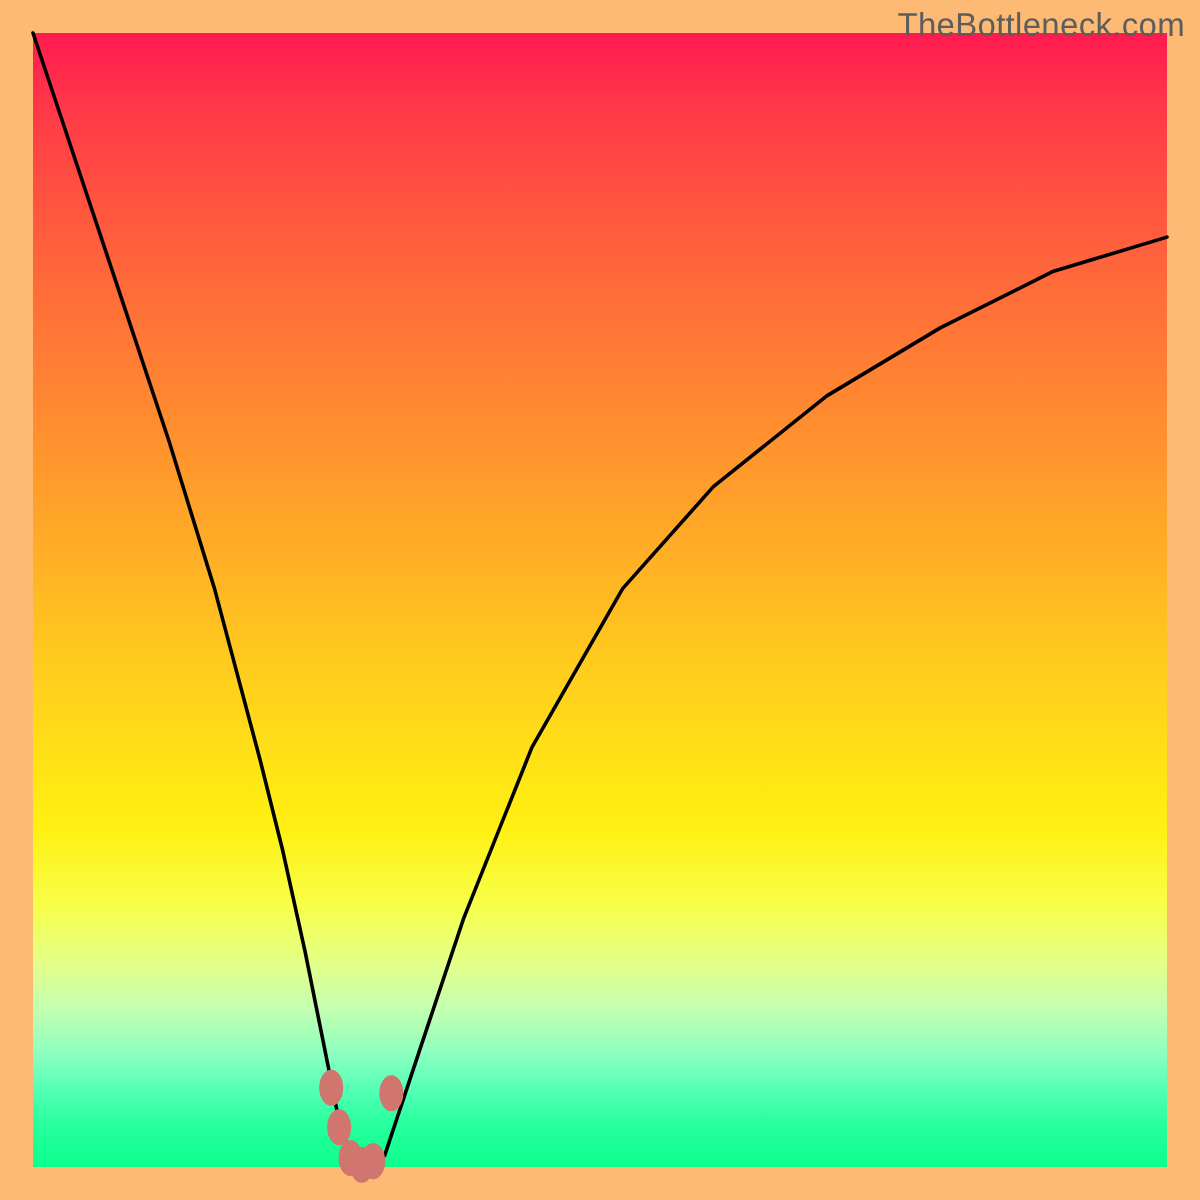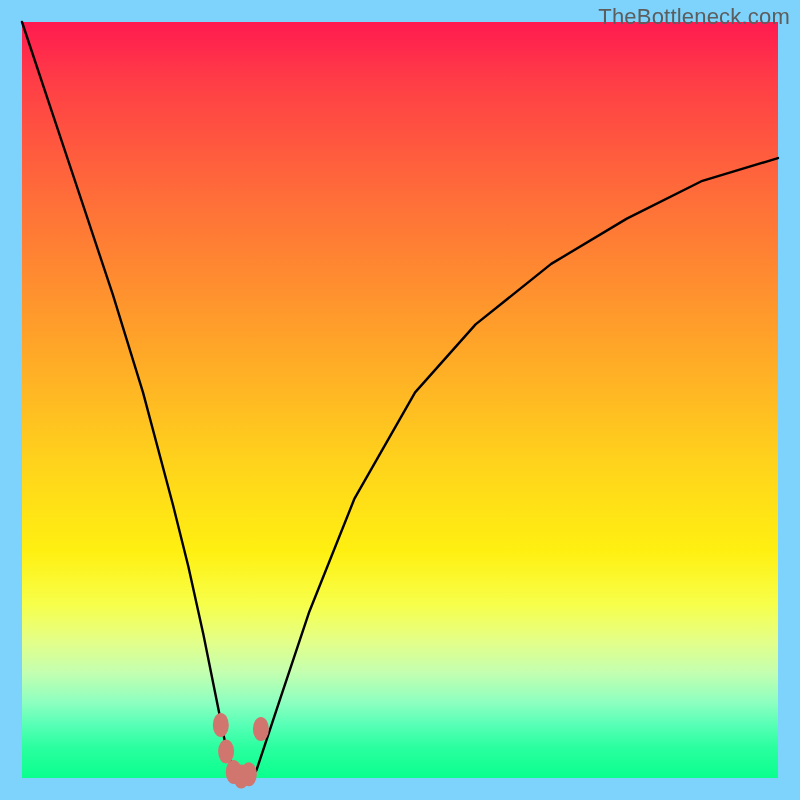--- a/index.html
+++ b/index.html
@@ -7,21 +7,21 @@
     padding: 0;
     width: 800px;
     height: 800px;
     overflow: hidden;
     font-family: Arial, Helvetica, sans-serif;
   }
   .frame {
     position: relative;
     width: 800px;
     height: 800px;
-    background: #7dd3fc;
+    background: #fdba74;
   }
   .attribution {
     position: absolute;
     top: 4px;
     right: 10px;
     color: #5d5d5d;
     font-size: 22px;
     font-weight: 500;
     letter-spacing: 0.2px;
     z-index: 5;

